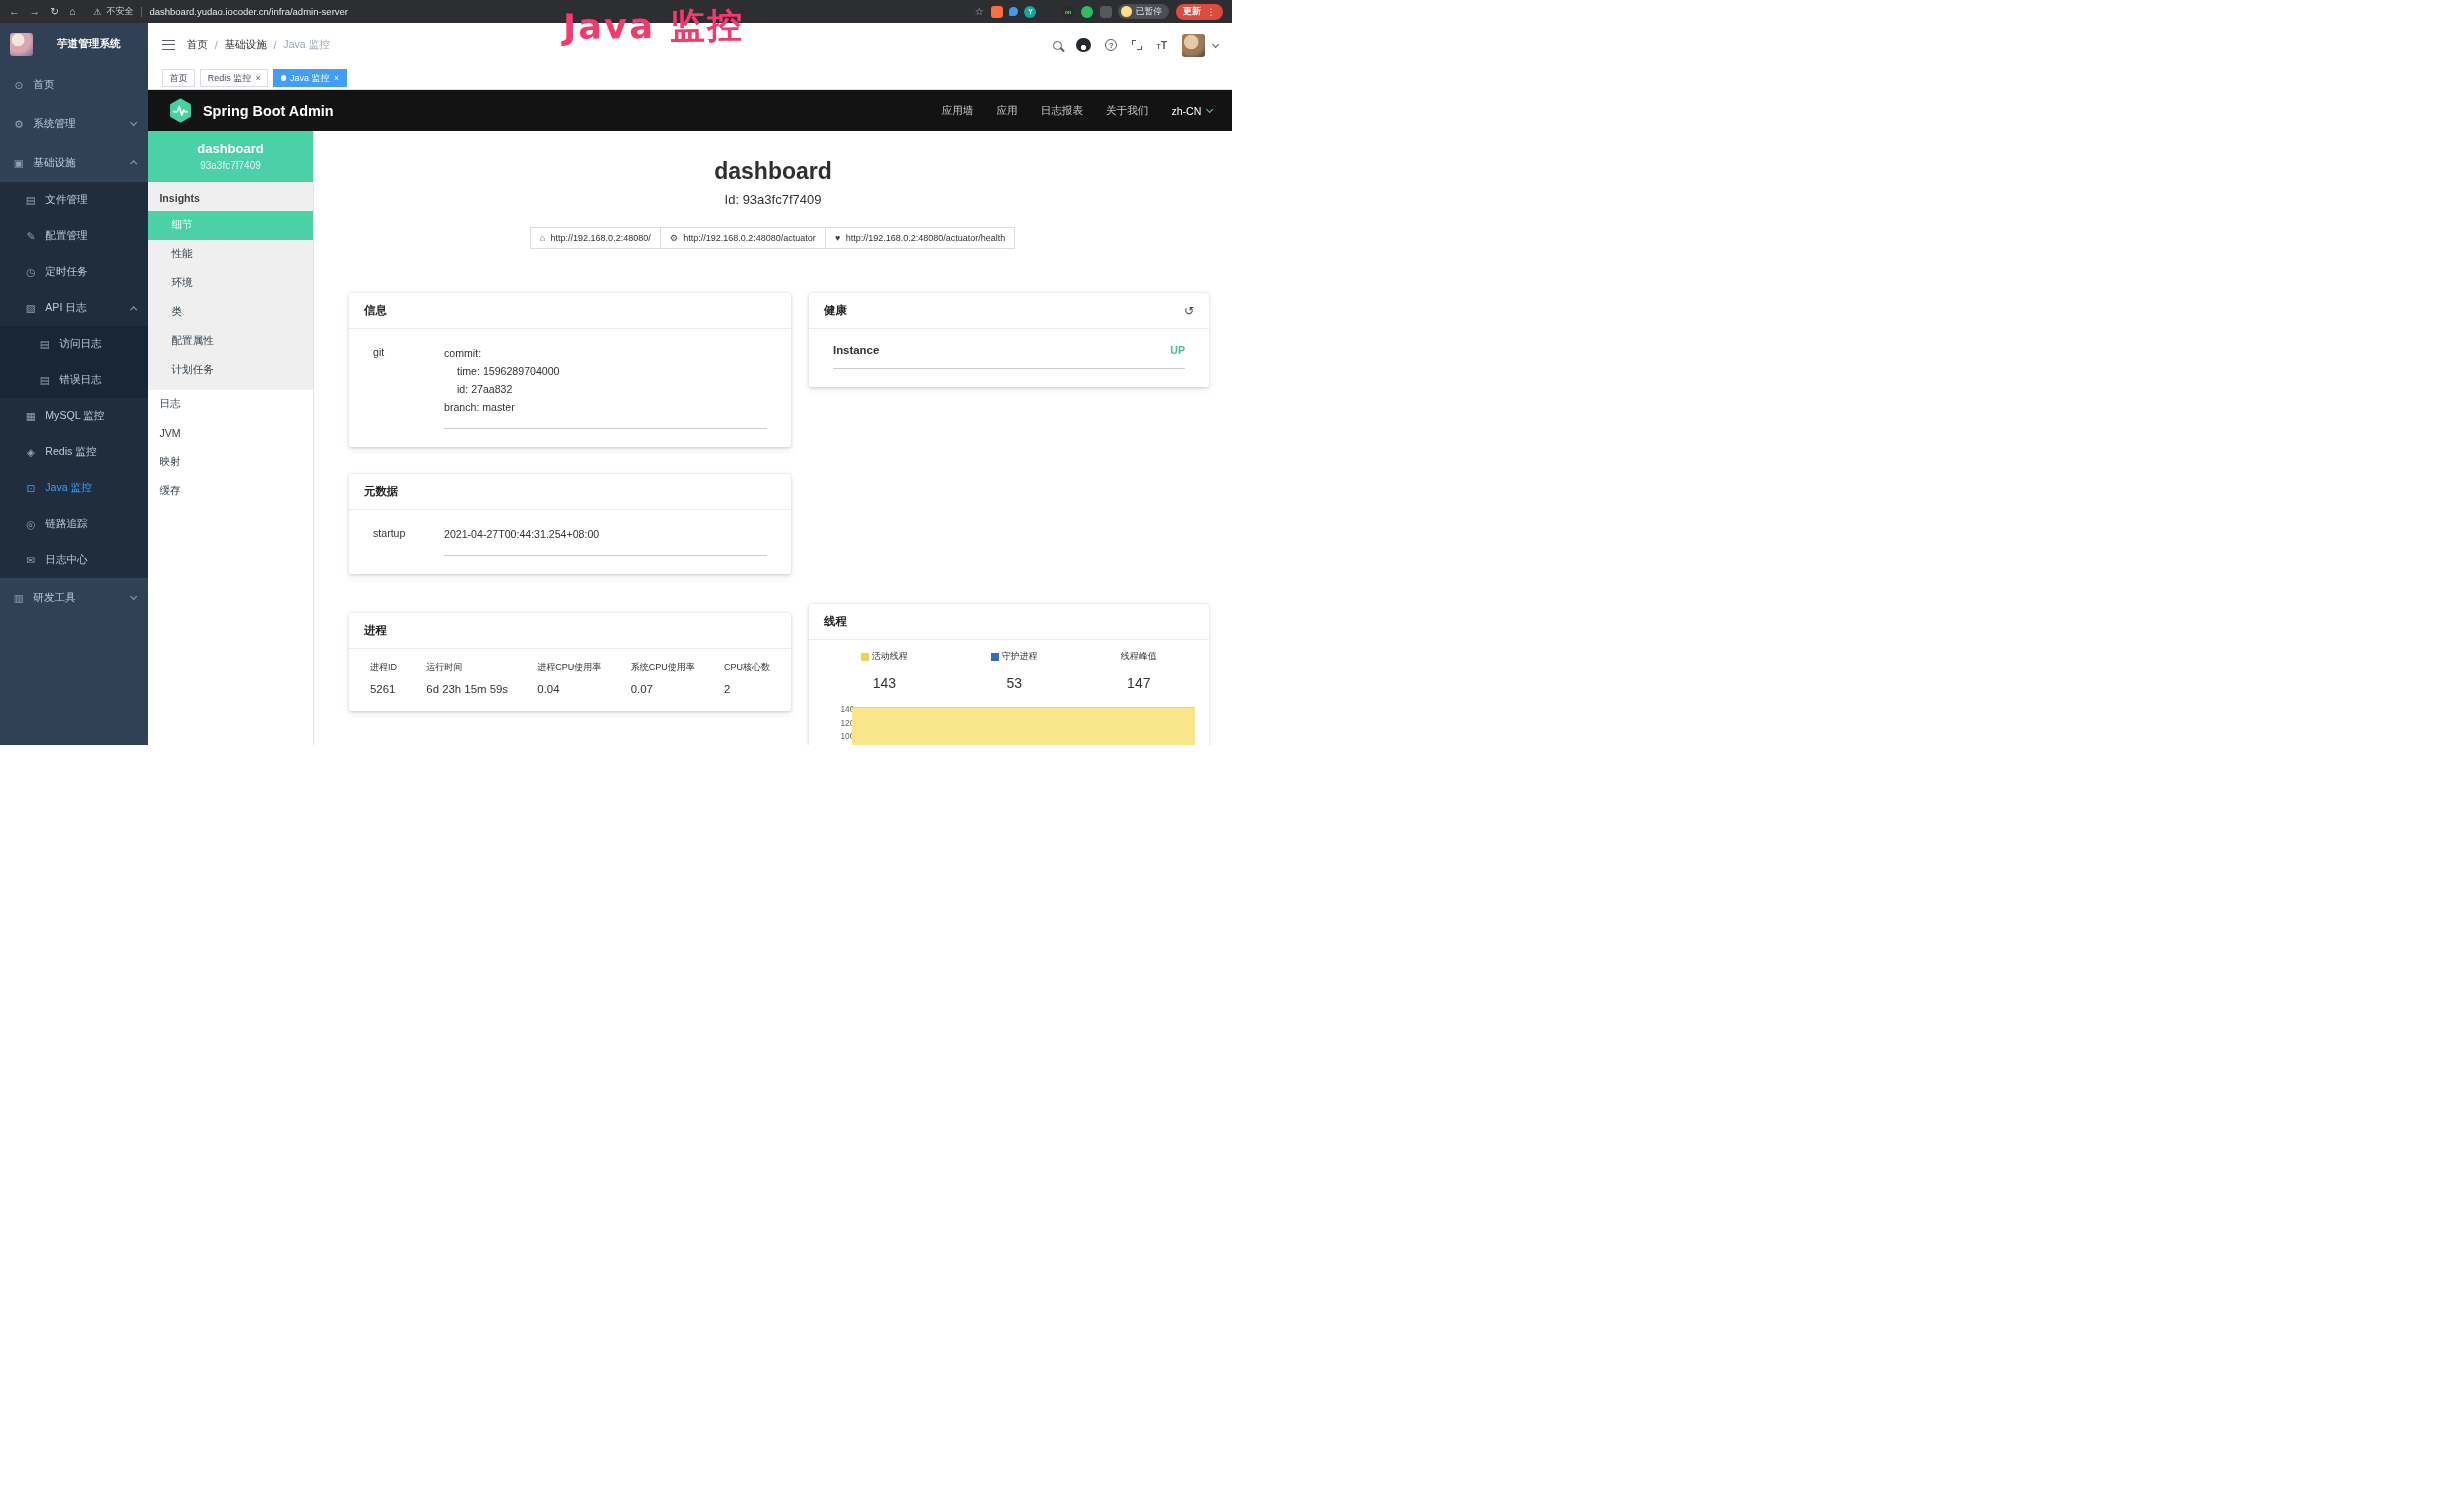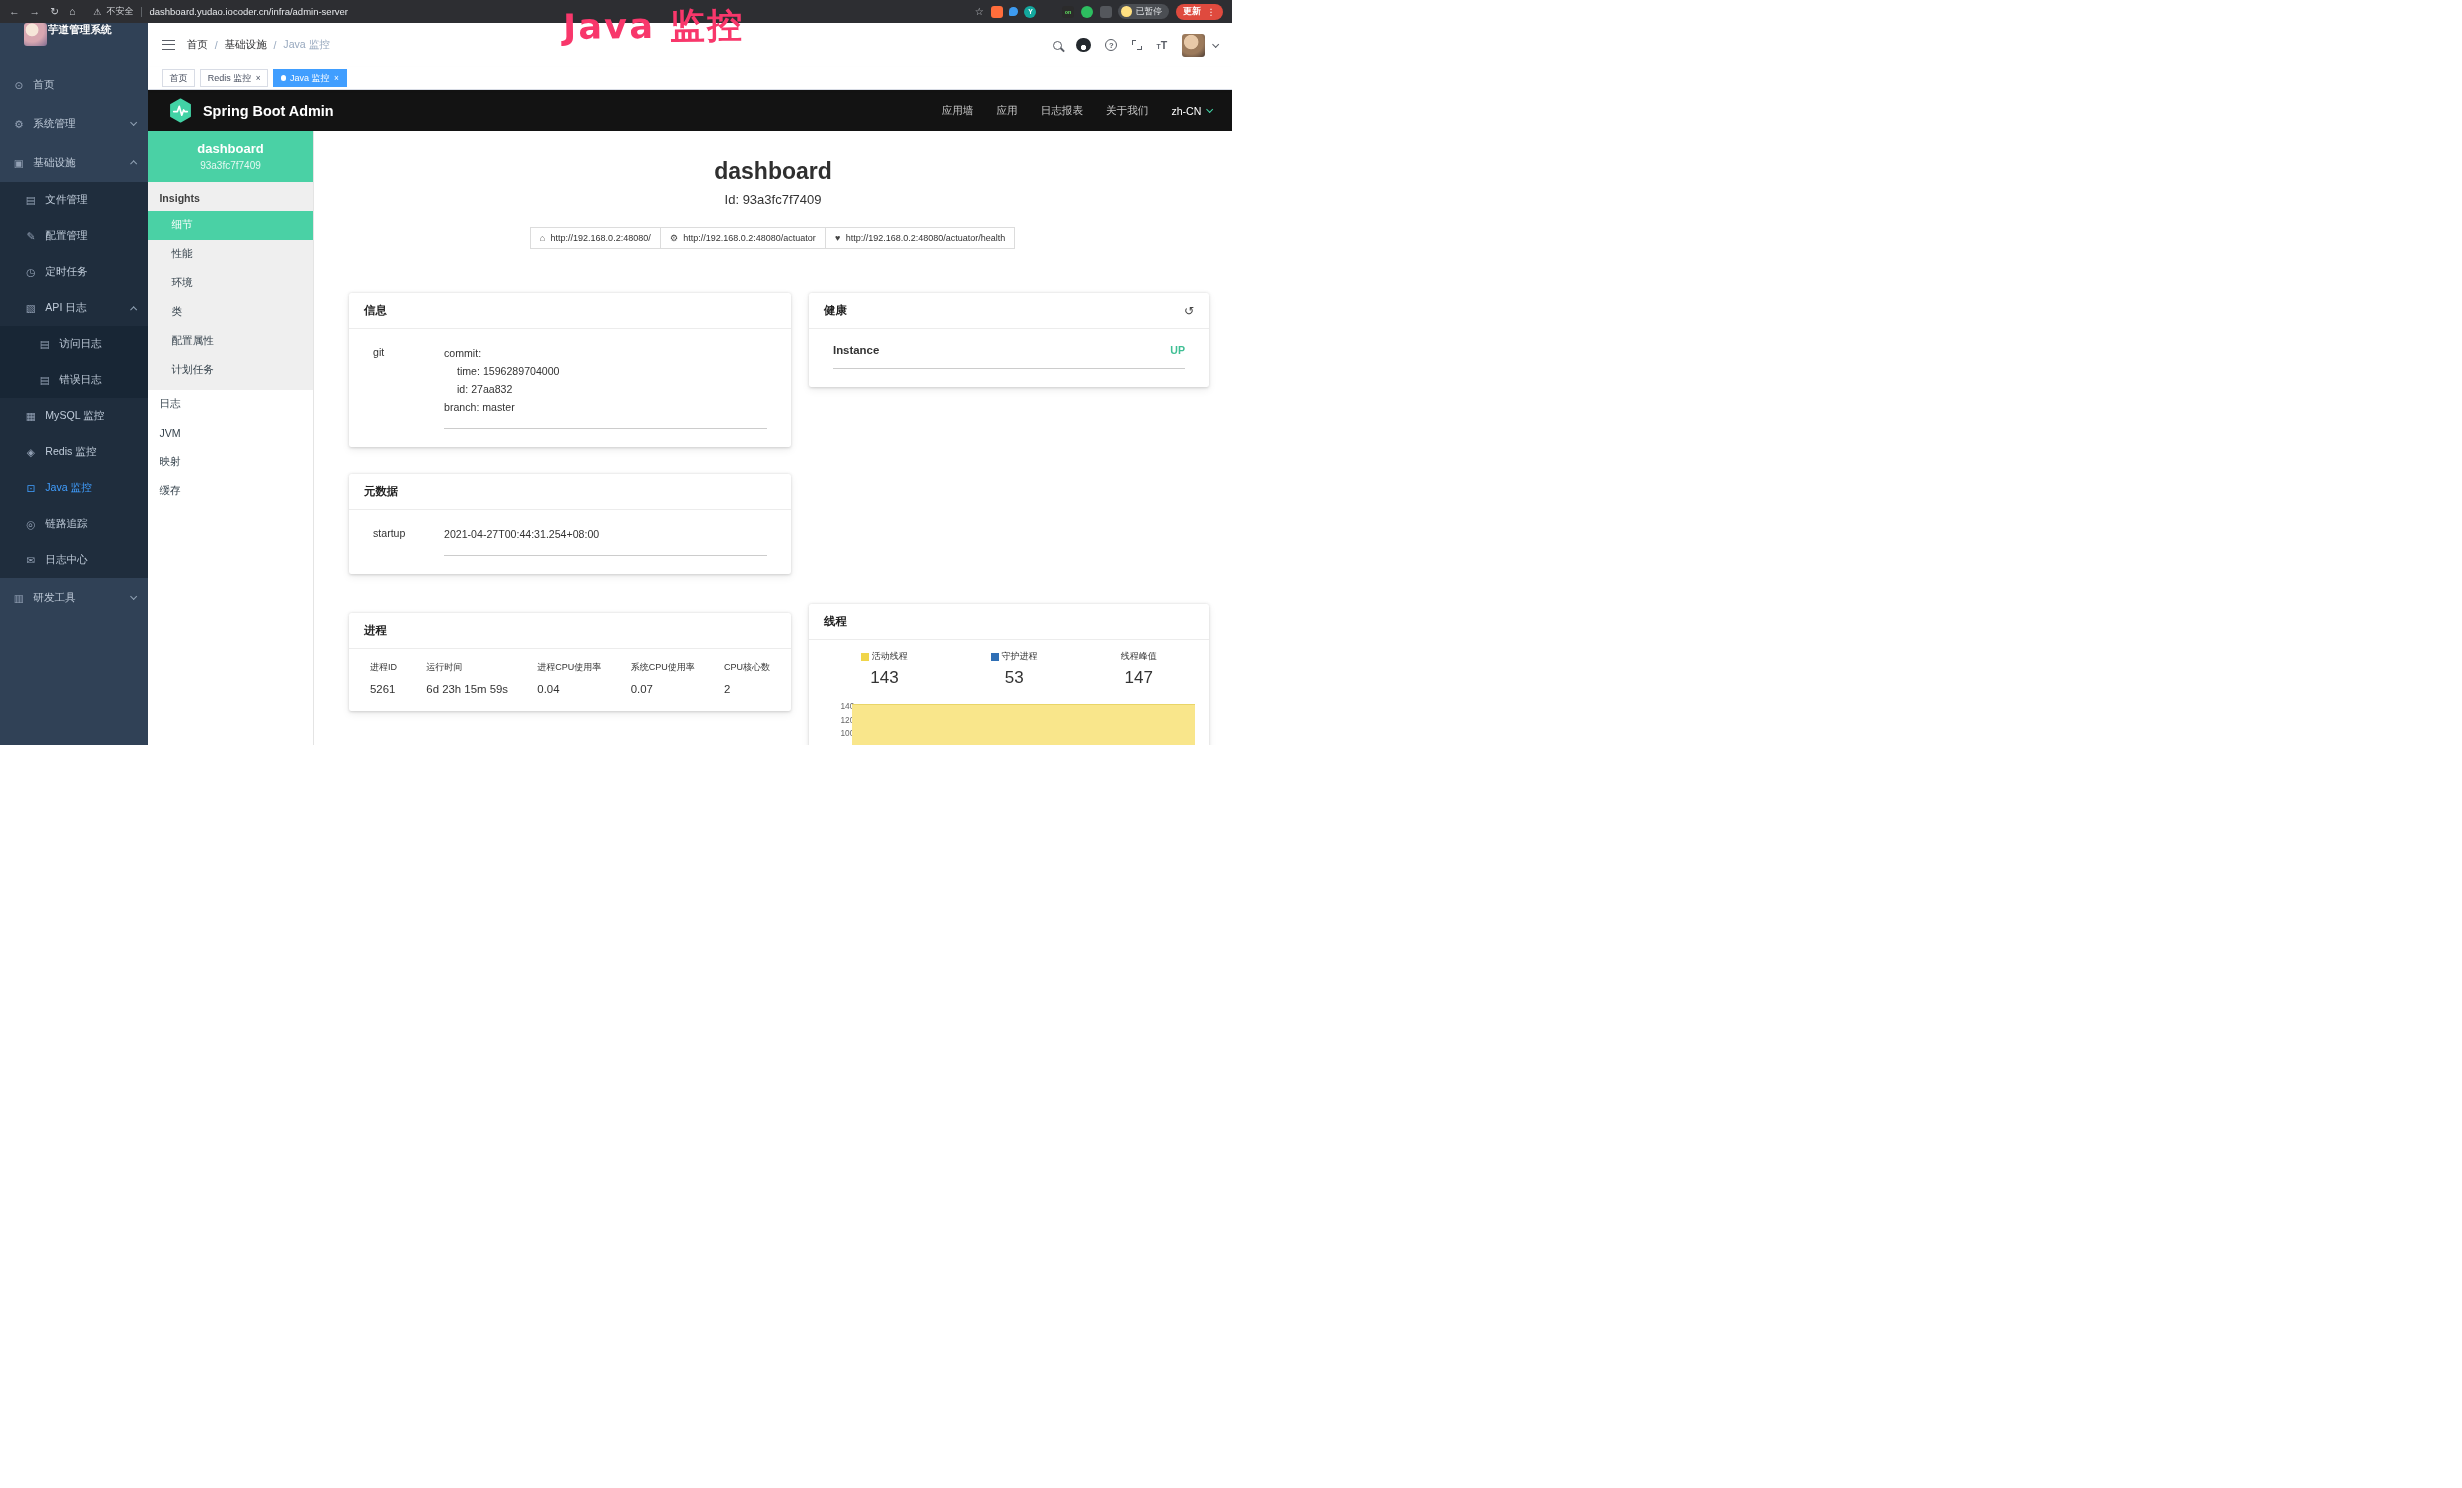--- a/index.html
+++ b/index.html
@@ -28,21 +28,21 @@
   .paused-pill{background:#4b4e53;border-radius:7.6px;height:15px;display:flex;align-items:center;gap:3.8px;padding:0 6.8px 0 3px;color:#e8eaed;font-size:8.7px;cursor:pointer}
   .smiley{width:10.6px;height:10.6px;border-radius:50%;background:radial-gradient(circle at 50% 42%,#ffe082 55%,#fdd663);position:relative}
   .update-btn{background:#df4a3e;border-radius:9px;height:16px;display:flex;align-items:center;gap:5.3px;padding:0 7.6px;color:#fff;font-size:9px;font-weight:bold;cursor:pointer}
   .kebab{font-size:9px;font-weight:normal}
 
   
   .app-row{display:flex;height:722px}
 
   
   .sidebar{width:148px;background:#304156;flex-shrink:0;overflow:hidden}
-  .logo{height:42px;display:flex;align-items:flex-start;gap:1px;padding:0 24px}
+  .logo{height:42px;display:flex;align-items:center;gap:24px;padding:0 10px}
   .logo-img{width:23px;height:23px;border-radius:3px;background:radial-gradient(circle at 35% 30%,#f6e6d9 0 6px,#d8a7b1 6.8px 12px,#7e6b90);flex-shrink:0}
   .logo-title{color:#fff;font-size:10.6px;font-weight:bold;white-space:nowrap}
   .mi{display:flex;align-items:center;gap:7.6px;color:#bfcbd9;font-size:10.6px;height:39px;padding:0 12px;cursor:pointer;position:relative;white-space:nowrap}
   .mi.d1{height:36px;padding-left:24px;background:#1f2d3d}
   .mi.d2{height:36px;padding-left:38px;background:#182635}
   .mi .mic{width:13.7px;text-align:center;font-size:10.6px;color:#93a1b5;flex-shrink:0}
   .mi.active{color:#409eff}
   .mi.active .mic{color:#409eff}
   .chev{position:absolute;right:12px;width:5.3px;height:5.3px;border-right:1.1px solid #8fa0b3;border-bottom:1.1px solid #8fa0b3}
   .chev.down{transform:rotate(45deg);margin-top:-2.3px}
@@ -127,21 +127,21 @@
   .stat{text-align:left;white-space:nowrap}
   .stat-l{font-size:9px;color:#333}
   .stat-v{font-size:11.4px;color:#333;margin-top:8.3px}
 
   .legend{display:flex;justify-content:space-around;padding:10.6px 10.6px 0}
   .leg{text-align:center;font-size:9px;color:#333}
   .leg-t{display:flex;align-items:center;gap:3px;justify-content:center}
   .sw{width:7.6px;height:7.6px;display:inline-block}
   .sw-yellow{background:#f0d54a}
   .sw-blue{background:#2f6fb5}
-  .leg-v{font-size:17px;margin-top:5px}
+  .leg-v{font-size:14px;margin-top:12px}
   .chart{position:relative;height:152px;margin:12px 7.6px 0 4.6px}
   .ytick{position:absolute;left:16px;width:30px;text-align:right;font-size:8.3px;color:#666;transform:translateY(-4.6px)}
   .ytick::after{content:"";display:inline-block;width:3px;height:0.8px;background:#999;vertical-align:middle;margin-left:2.3px}
   .plot{position:absolute;left:38px;right:6px;top:0;bottom:0}
   .area-yellow{position:absolute;left:0;right:0;top:3.8px;bottom:-46px;background:#f9e68b;border-top:0.8px solid #e9d568}
 
   
   .annotation{position:absolute;top:3px;left:563px;font-size:35px;font-weight:800;letter-spacing:2.3px;color:#f8376b;z-index:99;pointer-events:none;transform:rotate(-.6deg);white-space:nowrap;font-family:"DejaVu Sans","Liberation Sans",sans-serif}
 </style>
 </head>

